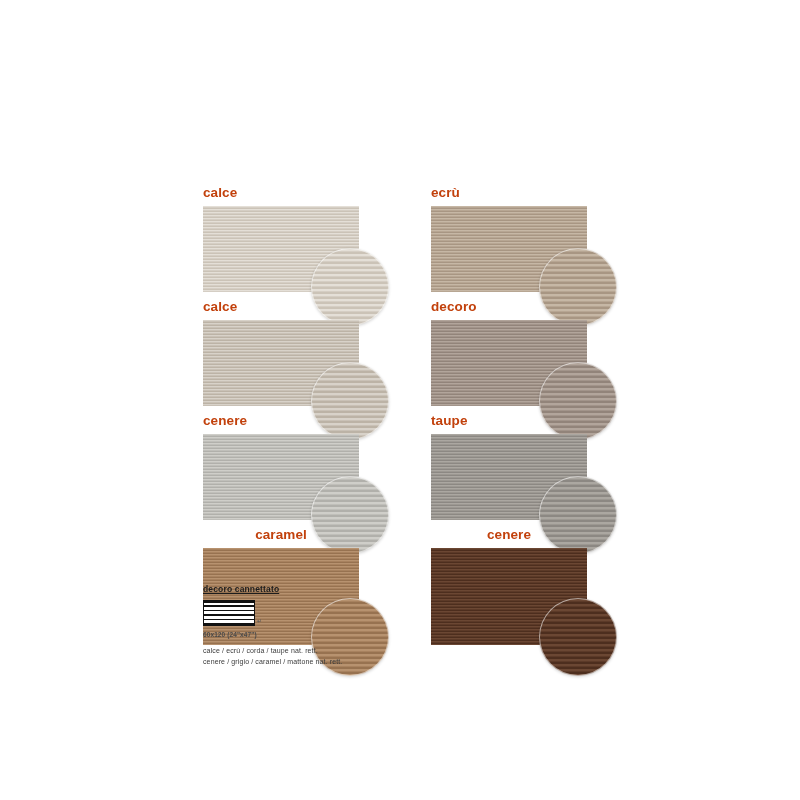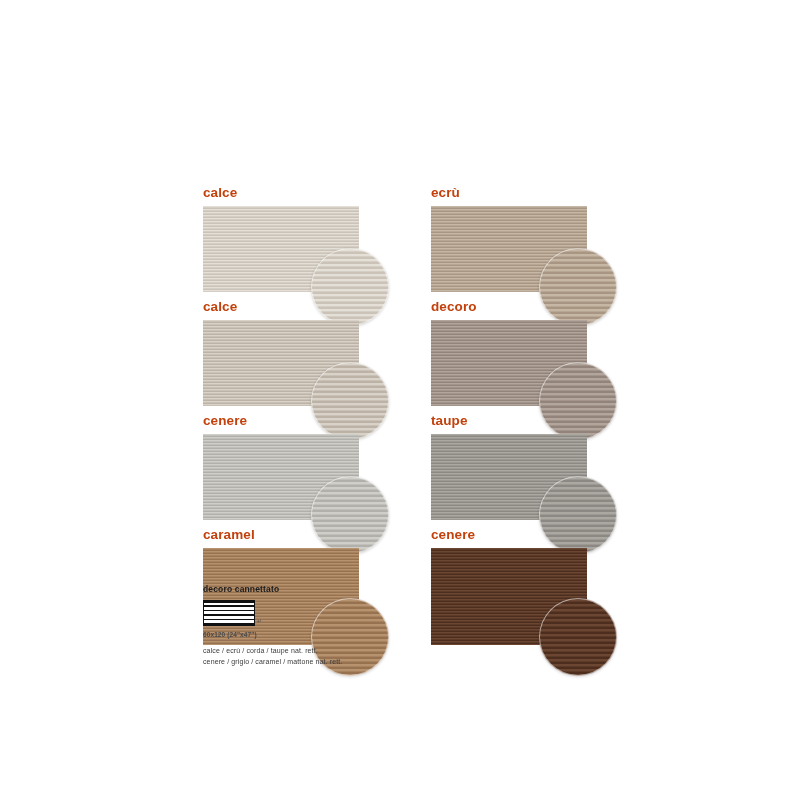--- a/index.html
+++ b/index.html
@@ -28,21 +28,21 @@
     position: absolute;
     left: 203px;
     top: 138px;
     width: 420px;
   }
 
   .swatch-row {
     position: relative;
     height: 114px;
   }
-  .swatch-row.row-last { height: 120px; }
+  .swatch-row.row-last { height: 120px; text-align: center; }
 
   .swatch-cell {
     position: absolute;
     top: 0;
     width: 156px;
   }
   .swatch-cell.col-0 { left: 0px; }
   .swatch-cell.col-1 { left: 228px; }
 
   .swatch-label {
@@ -96,20 +96,21 @@
     top: 584px;
     width: 260px;
   }
 
   .caption-title {
     font-size: 8.5px;
     font-weight: bold;
     color: #1d1d1d;
     letter-spacing: 0.15px;
     margin-bottom: 6px;
+    text-decoration: underline;
   }
 
   .pattern-icon-wrap {
     position: relative;
     width: 60px;
     height: 26px;
     margin-bottom: 5px;
   }
   .pattern-icon {
     position: absolute;

